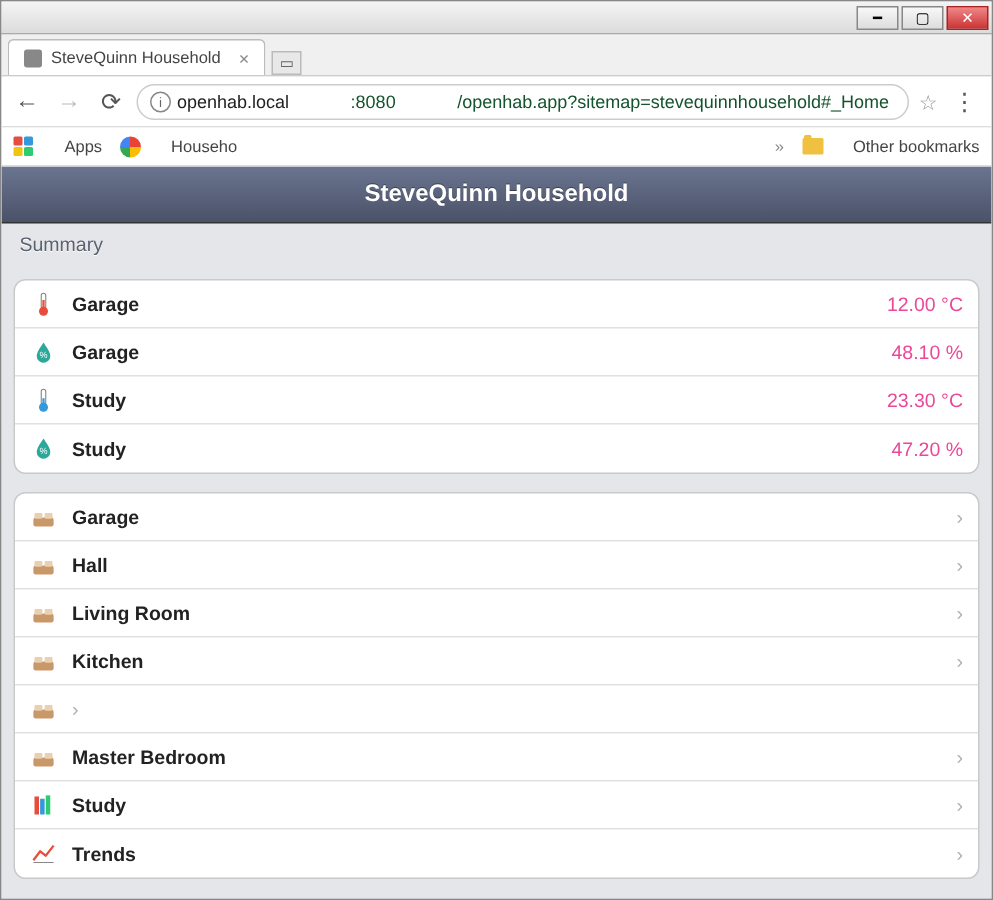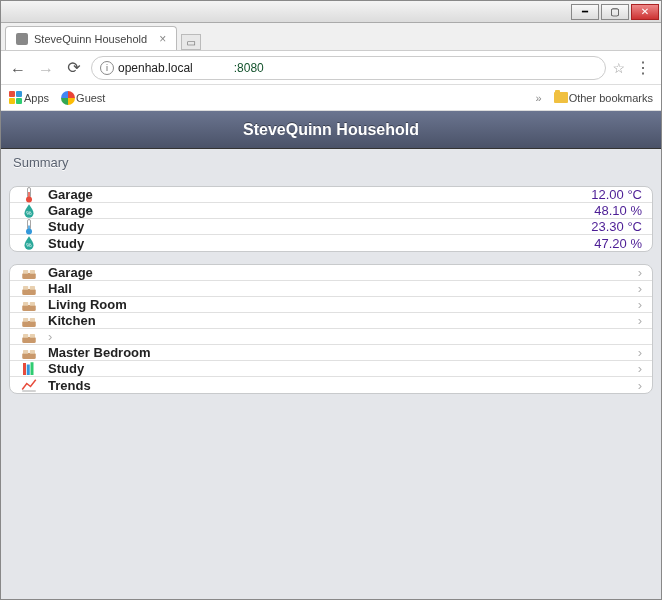--- a/index.html
+++ b/index.html
@@ -86,21 +86,21 @@
   height: 26px;
   background: #fff;
   display: flex;
   align-items: center;
   padding: 0 8px;
   gap: 12px;
   font-size: 11px;
   color: #444;
   border-bottom: 1px solid #ddd;
 }
-.bm-item { display: flex; align-items: center; gap: 1px; cursor: pointer; }
+.bm-item { display: flex; align-items: center; gap: 20px; cursor: pointer; }
 .bm-apps { display: flex; flex-wrap: wrap; width: 14px; height: 14px; gap: 1px; }
 .bm-apps span { width: 6px; height: 6px; border-radius: 1px; }
 .bm-spacer { flex: 1; }
 .chevrons { color: #888; font-size: 11px; cursor: pointer; }
 .folder-icon { width: 14px; height: 11px; background: #f0c040; border-radius: 1px; position: relative; }
 .folder-icon::before { content:''; position:absolute; top:-2px; left:1px; width:5px; height:2px; background:#f0c040; border-radius:1px 1px 0 0; }
 .content {
   flex: 1;
   background: #e4e6ea;
   display: flex;
@@ -128,30 +128,30 @@
 .group {
   margin: 0 8px 12px;
   background: #fff;
   border: 1px solid #c8cacc;
   border-radius: 8px;
   overflow: hidden;
 }
 .row {
   display: flex;
   align-items: center;
-  height: 16px;
+  height: 32px;
   padding: 0 10px;
   border-bottom: 1px solid #e0e0e0;
   font-size: 13px;
   gap: 10px;
 }
 .row:last-child { border-bottom: none; }
 .row-icon { width: 18px; height: 18px; display: flex; align-items: center; justify-content: center; }
 .row-label { flex: 1; font-weight: bold; color: #222; }
-.row-value { color: #4c1d95; font-size: 13px; }
+.row-value { color: #ec4899; font-size: 13px; }
 .row-chevron { color: #b0b0b0; font-size: 13px; }
 .link-row { cursor: pointer; }
 .footer {
   text-align: center;
   font-size: 11px;
   color: #666;
   padding: 6px 0 4px;
 }
 </style>
 </head>
@@ -176,38 +176,39 @@
   </div>
 
   <div class="addressbar">
     <div class="navbtn">←</div>
     <div class="navbtn disabled">→</div>
     <div class="navbtn">⟳</div>
     <div class="urlbox">
       <span class="info">i</span>
       <span class="host">openhab.local</span>
         <span class="path">:8080</span>
+        <span class="path">/openhab.app?sitemap=stevequinnhousehold#_Home</span>
     </div>
     <span class="star">☆</span>
     <span class="menu-dots">⋮</span>
   </div>
 
   <div class="bookmarkbar">
     <div class="bm-item">
       <span class="bm-apps">
         <span style="background:#e74c3c"></span>
           <span style="background:#3498db"></span>
           <span style="background:#f1c40f"></span>
           <span style="background:#2ecc71"></span>
       </span>
       <span>Apps</span>
     </div>
     <div class="bm-item">
       <span style="width:14px;height:14px;border-radius:50%;background:conic-gradient(#ea4335 0 25%,#fbbc05 0 50%,#34a853 0 75%,#4285f4 0)"></span>
-      <span>Guest</span>
+      <span>Househo</span>
     </div>
     <div class="bm-spacer"></div>
     <span class="chevrons">»</span>
     <div class="bm-item">
       <span class="folder-icon"></span>
       <span>Other bookmarks</span>
     </div>
   </div>
 
   <div class="content">

